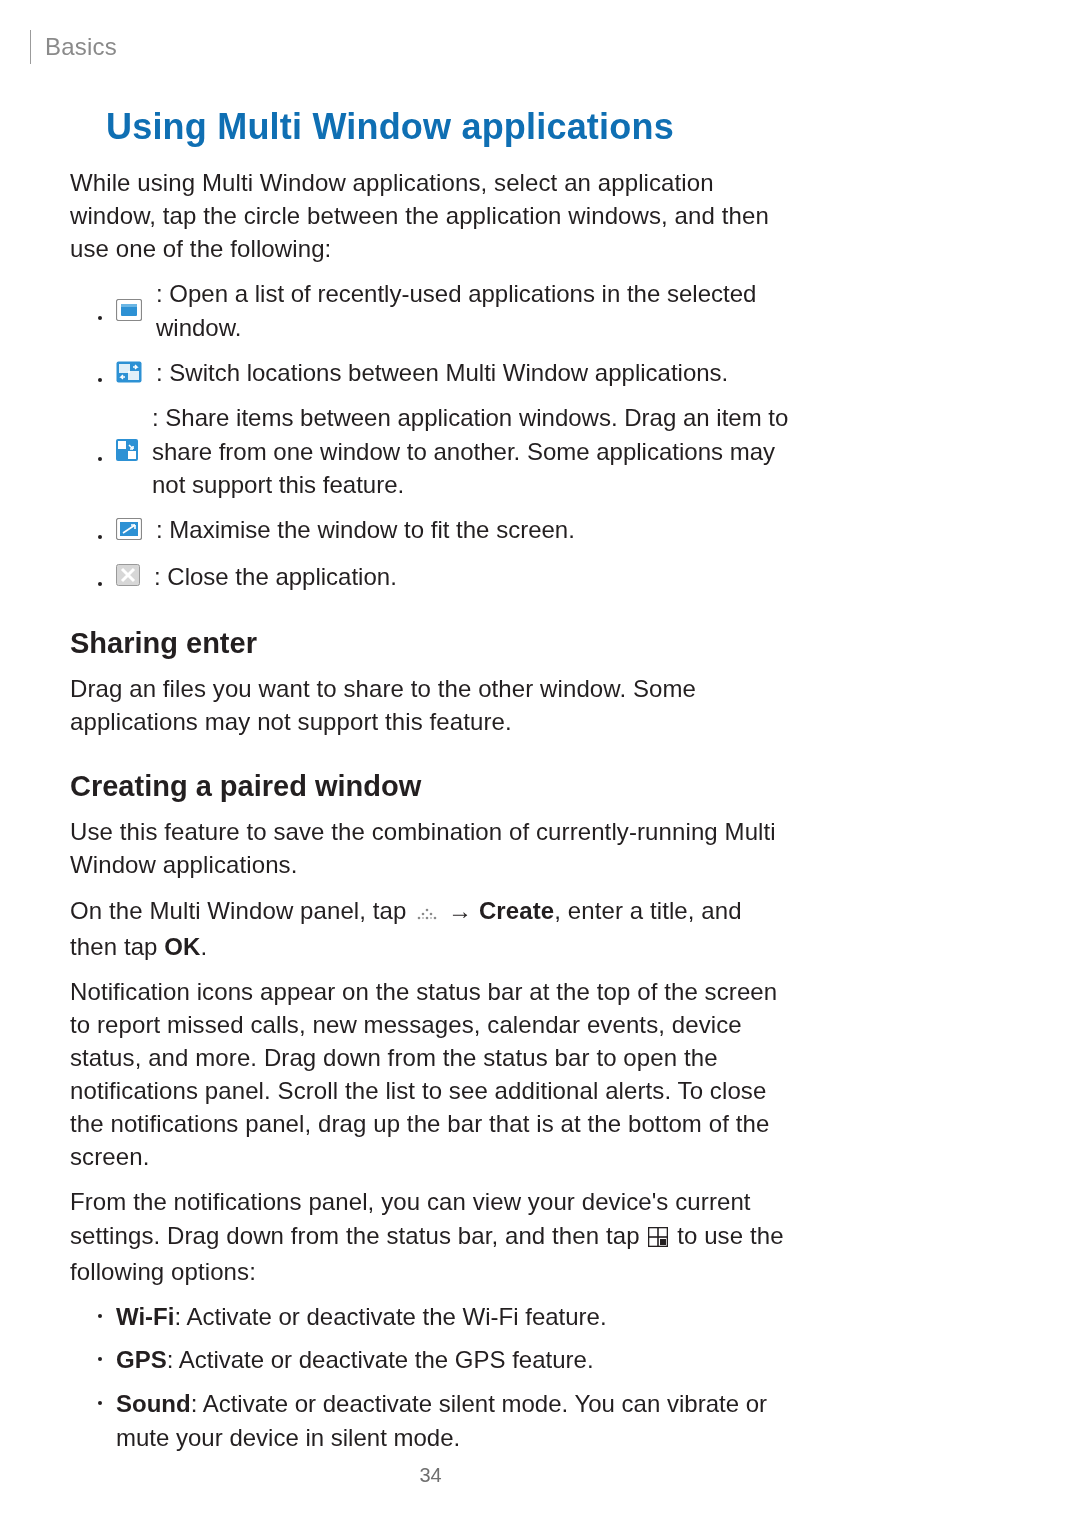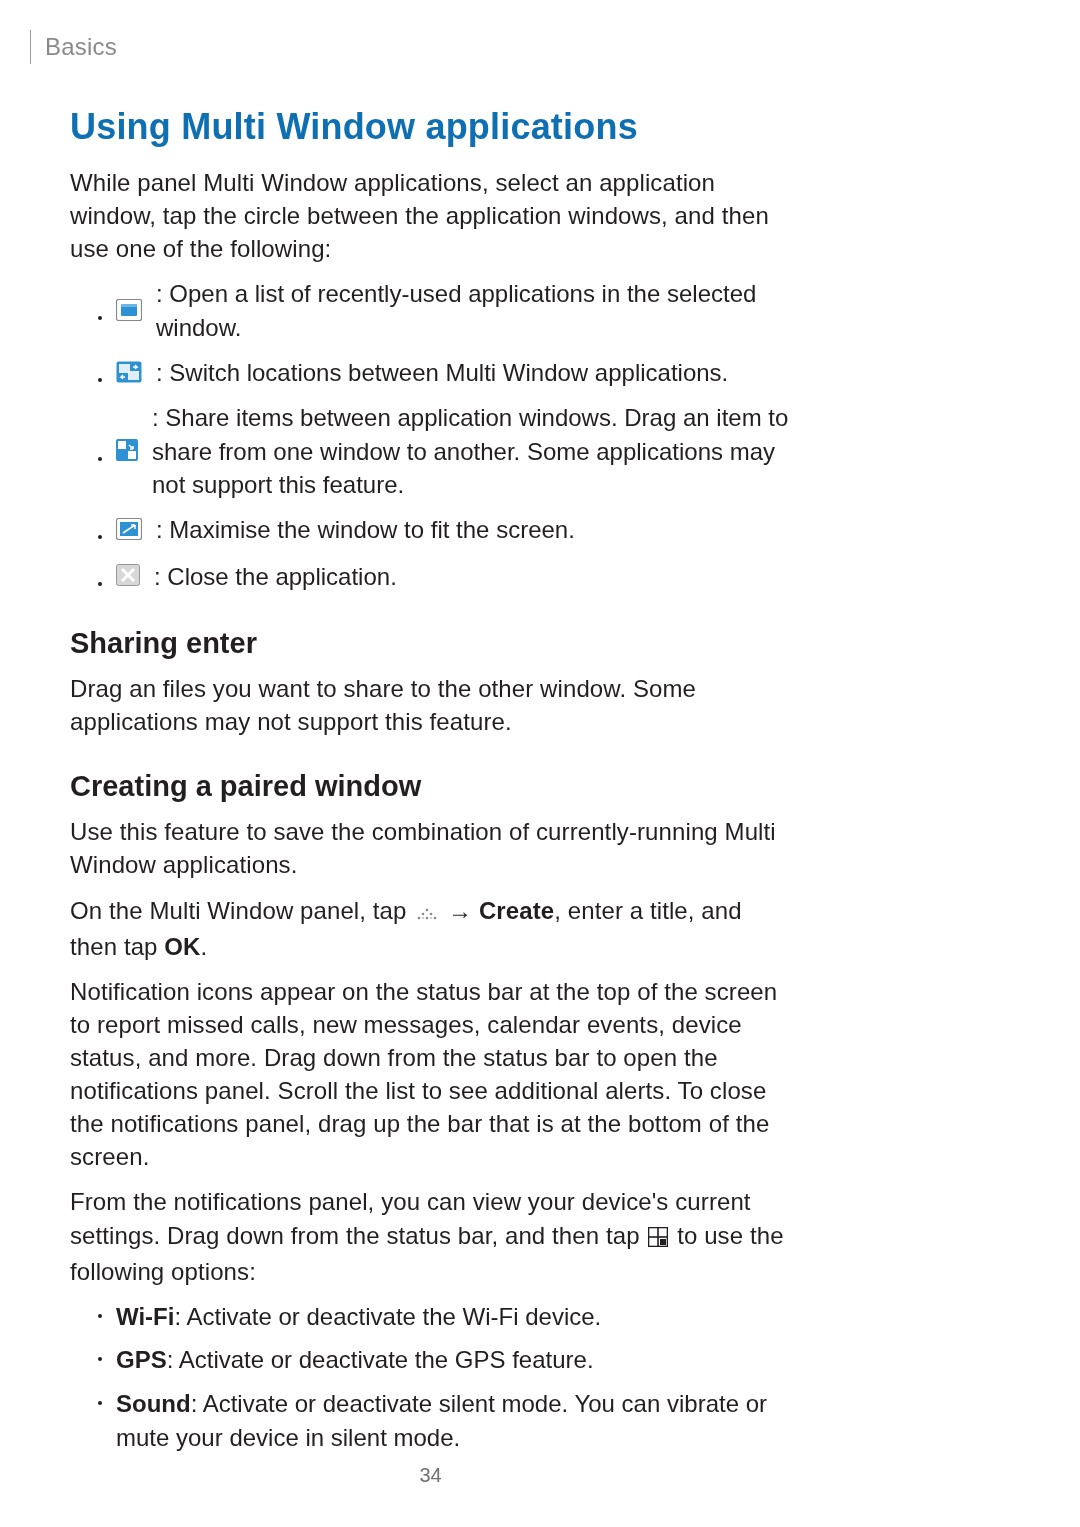--- a/index.html
+++ b/index.html
@@ -1,21 +1,21 @@
 <!DOCTYPE html>
 <html><head>
 <meta charset="utf-8">
 <style>
   * { box-sizing: border-box; margin: 0; padding: 0; }
   html, body { width: 1080px; background: #fff; font-family: "Segoe UI", "Helvetica Neue", Arial, sans-serif; color: #231f20; -webkit-font-smoothing: antialiased; }
   .page { width: 861px; min-height: 1527px; padding: 30px 70px 0 70px; position: relative; }
   .header-row { display: flex; align-items: center; gap: 14px; margin-bottom: 42px; margin-left: -40px; }
   .vbar { width: 1px; height: 34px; background: #9b9b9b; }
   .section-name { color: #8a8a8a; font-size: 24px; letter-spacing: 0.2px; }
-  h2.title-2 { color: #0f6fb3; font-weight: 600; font-size: 36px; margin-bottom: 18px; letter-spacing: 0.2px; }
+  h2.title-2 { color: #0f6fb3; font-weight: 600; font-size: 36px; margin-bottom: 18px; letter-spacing: 0.2px; margin-left: 36px; }
   h1.title-1 { color: #0f6fb3; font-weight: 600; font-size: 50px; margin-top: 58px; margin-bottom: 22px; }
   h3.title-3 { font-weight: 700; font-size: 29px; margin-top: 32px; margin-bottom: 12px; }
   p.body { font-size: 24px; line-height: 1.38; margin-bottom: 12px; letter-spacing: 0.1px; }
   ul.icon-list { list-style: none; padding-left: 28px; margin-top: 8px; margin-bottom: 8px; }
   ul.icon-list li { display: flex; align-items: center; gap: 14px; font-size: 24px; line-height: 1.4; margin-bottom: 10px; }
   ul.icon-list li .dot { width: 4px; height: 4px; border-radius: 50%; background: #231f20; margin-top: 14px; flex-shrink: 0; }
   ul.icon-list li .icon-box { flex-shrink: 0; margin-top: 3px; }
   ul.icon-list li .li-text { flex: 1; }
   ul.plain-list { list-style: none; padding-left: 28px; margin-top: 8px; }
   ul.plain-list li { display: flex; align-items: flex-start; gap: 14px; font-size: 24px; line-height: 1.4; margin-bottom: 10px; }
@@ -28,21 +28,21 @@
 <body>
 
 <div class="page">
 
   <div class="header-row">
     <div class="vbar"></div>
     <span class="section-name">Basics</span>
   </div>
 
   <h2 class="title-2">Using Multi Window applications</h2>
-  <p class="body">While panel Multi Window applications, select an application window, tap the circle between the application windows, and then use one of the following:</p>
+  <p class="body">While using Multi Window applications, select an application window, tap the circle between the application windows, and then use one of the following:</p>
 
   <ul class="icon-list">
     <li>
       <span class="dot"></span>
       <span class="icon-box">
         <svg width="26" height="22" viewBox="0 0 26 22">
           <rect x="0.5" y="0.5" width="25" height="21" rx="2" fill="#fff" stroke="#888" stroke-width="1.2"></rect>
           <rect x="5" y="5" width="16" height="12" rx="1" fill="#2d91d4"></rect>
           <rect x="5" y="5" width="16" height="3" fill="#6bb6e4"></rect>
         </svg>
@@ -131,21 +131,21 @@
         <line x1="10" y1="1" x2="10" y2="19" stroke="#231f20" stroke-width="1.6"></line>
         <line x1="1" y1="10" x2="19" y2="10" stroke="#231f20" stroke-width="1.6"></line>
         <rect x="12" y="12" width="6" height="6" fill="#231f20"></rect>
       </svg>
     </span><span> to use the following options:</span>
   </p>
 
   <ul class="plain-list">
     <li>
       <span class="dot"></span>
-      <span class="li-text"><span class="bold">Wi-Fi</span><span>: Activate or deactivate the Wi-Fi device.</span></span>
+      <span class="li-text"><span class="bold">Wi-Fi</span><span>: Activate or deactivate the Wi-Fi feature.</span></span>
     </li>
     <li>
       <span class="dot"></span>
       <span class="li-text"><span class="bold">GPS</span><span>: Activate or deactivate the GPS feature.</span></span>
     </li>
     <li>
       <span class="dot"></span>
       <span class="li-text"><span class="bold">Sound</span><span>: Activate or deactivate silent mode. You can vibrate or mute your device in silent mode.</span></span>
     </li>
   </ul>

